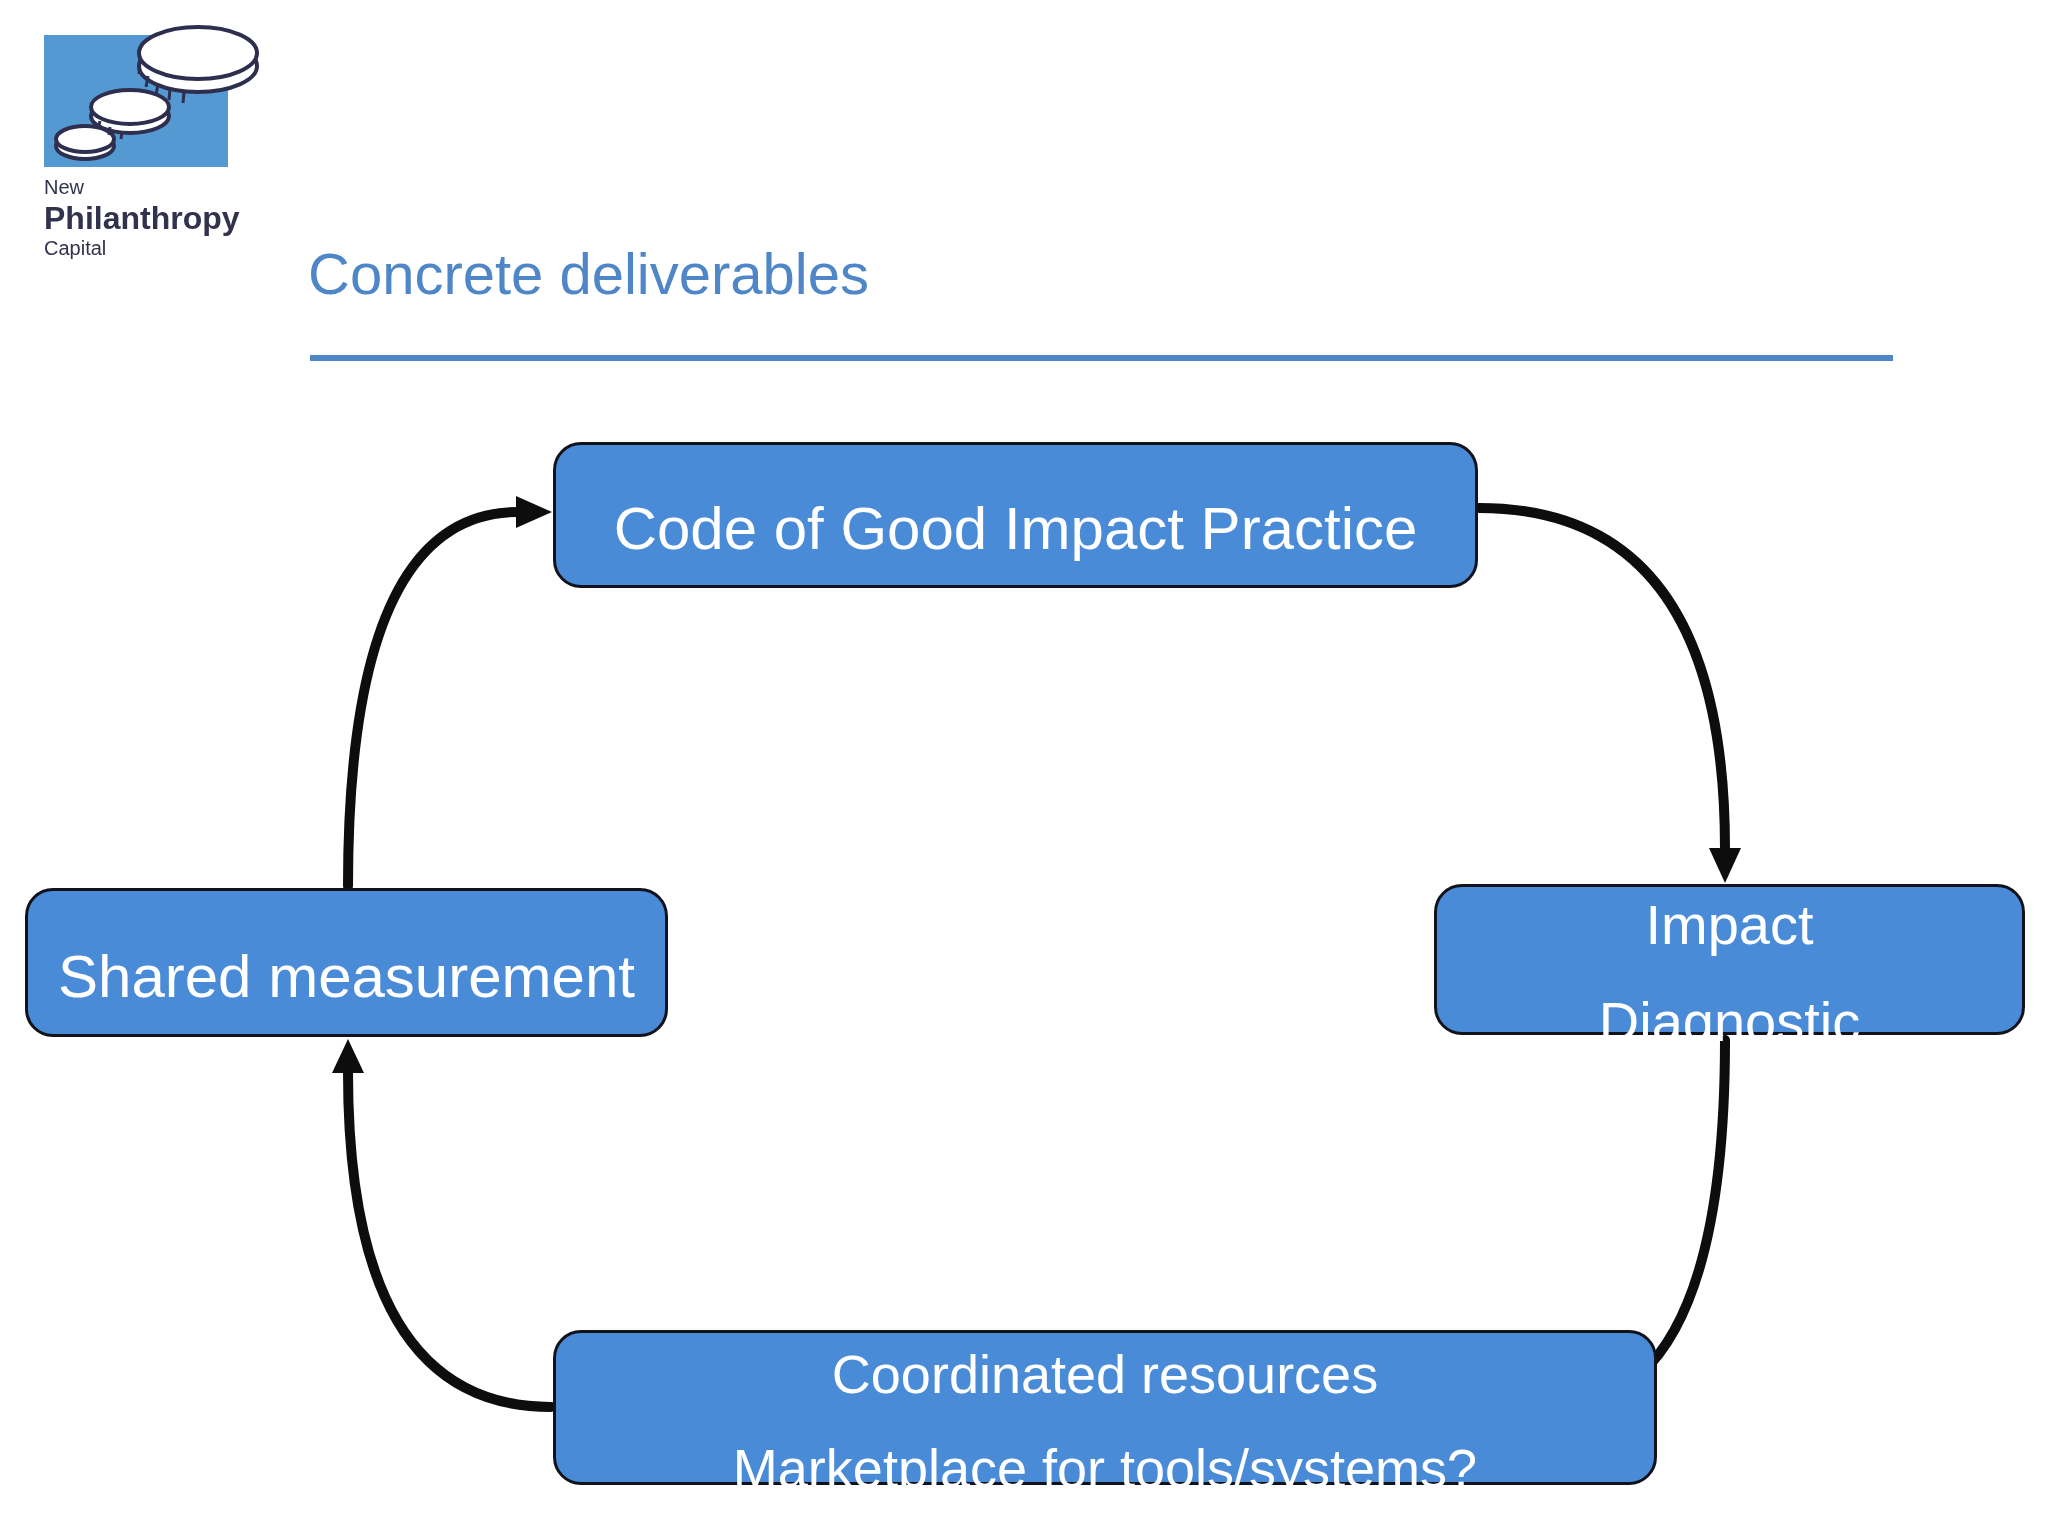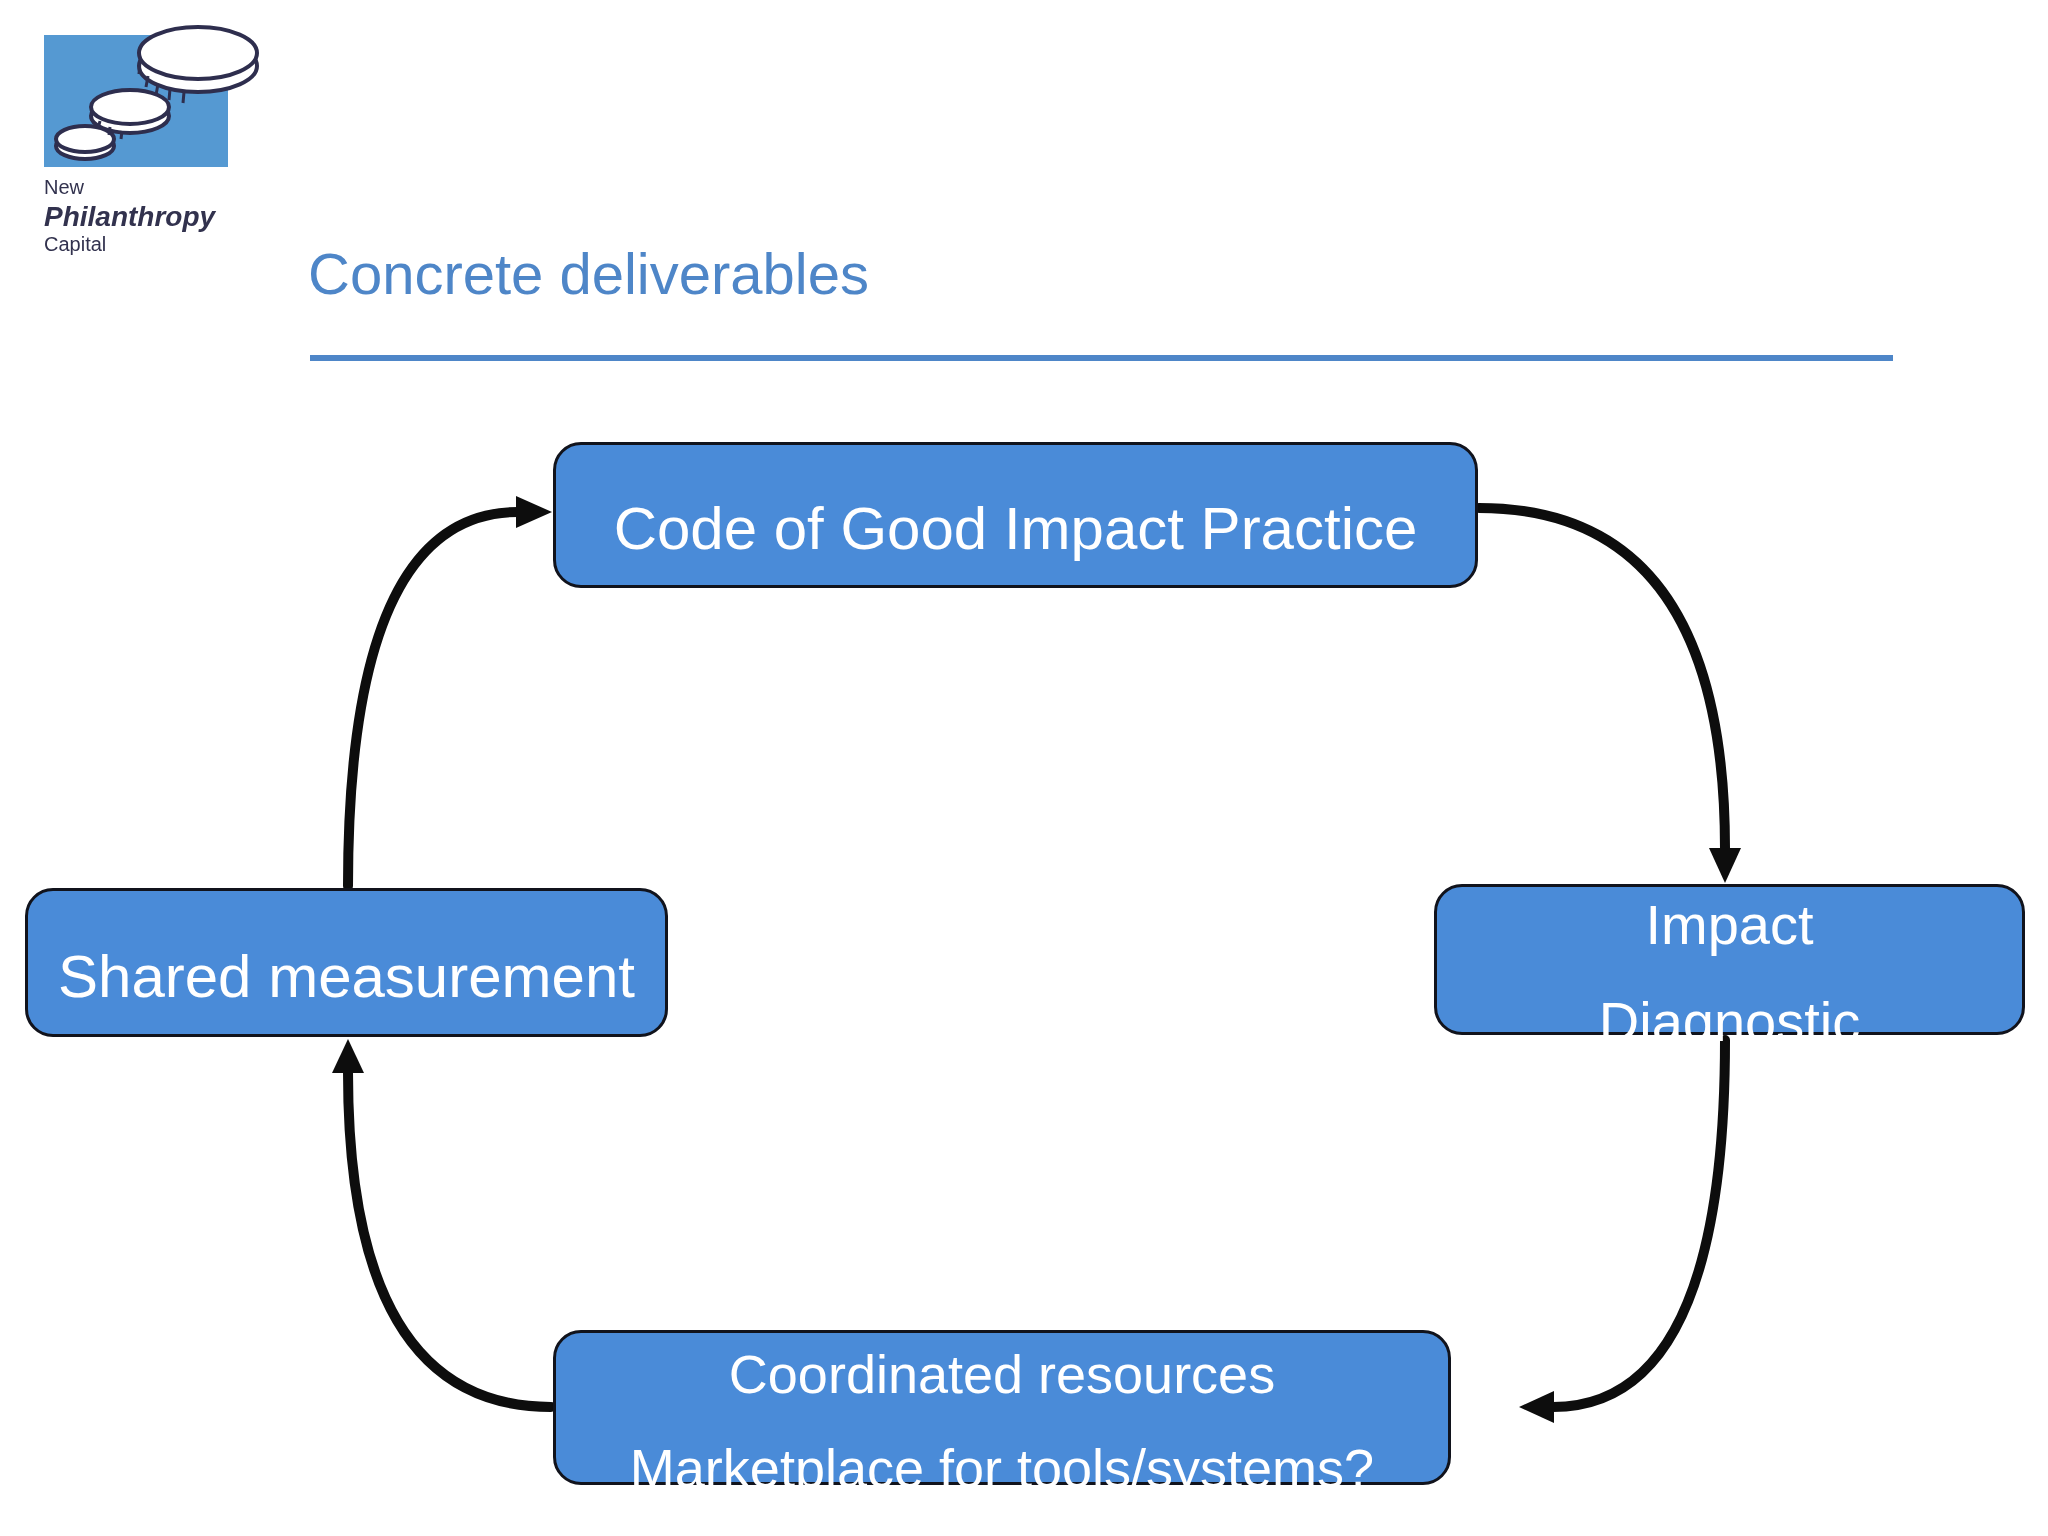--- a/index.html
+++ b/index.html
@@ -7,21 +7,21 @@
     width:2048px;height:1536px;position:relative;overflow:hidden;
     background:#ffffff;
     font-family:"Liberation Sans", sans-serif;
   }
   .abs{position:absolute;}
 
   
   #logo{left:30px;top:6px;width:270px;height:180px;}
   #logo-text{left:44px;top:176px;color:var(--c-logo_navy,#32324e);line-height:1.18;}
   #logo-text .l1,#logo-text .l3{display:block;font-size:20px;font-weight:400;}
-  #logo-text .l2{display:block;font-size:28px;font-weight:700;font-style:italic;}
+  #logo-text .l2{display:block;font-size:32px;font-weight:700;}
 
   
   #slide-title{
     left:308px;top:240px;font-size:58px;font-weight:400;
     color:var(--c-title,#4e86c8);letter-spacing:0px;white-space:nowrap;text-align:right;
   }
   #title-rule{
     left:310px;top:355px;width:1583px;height:6px;
     background:var(--c-title,#4e86c8);
   }
@@ -32,21 +32,21 @@
     background:var(--c-node_fill,#4a8bd8);
     border:3px solid var(--c-node_border,#11131c);
     border-radius:28px;color:var(--c-node_text,#ffffff);
     display:flex;flex-direction:column;align-items:center;justify-content:center;
     text-align:center;line-height:1.22;
   }
   .node span{display:block;margin-top:28px;}
   #node-top   {left:553px; top:442px;  width:925px; height:146px; font-size:60px;}
   #node-right {left:1434px;top:884px;  width:591px; height:151px; font-size:56px;}
   #node-left  {left:25px;  top:888px;  width:643px; height:149px; font-size:60px;}
-  #node-bottom{left:553px; top:1330px; width:898px; height:155px; font-size:54px;}
+  #node-bottom{left:553px; top:1330px; width:1104px; height:155px; font-size:54px;}
 
   
   #arrows{left:0;top:0;width:2048px;height:1536px;pointer-events:none;}
 </style>
 </head>
 <body>
 
 <svg id="logo" class="abs" viewBox="0 0 270 180" xmlns="http://www.w3.org/2000/svg">
   <rect x="14" y="29" width="184" height="132" fill="#5599d2"></rect>
 

